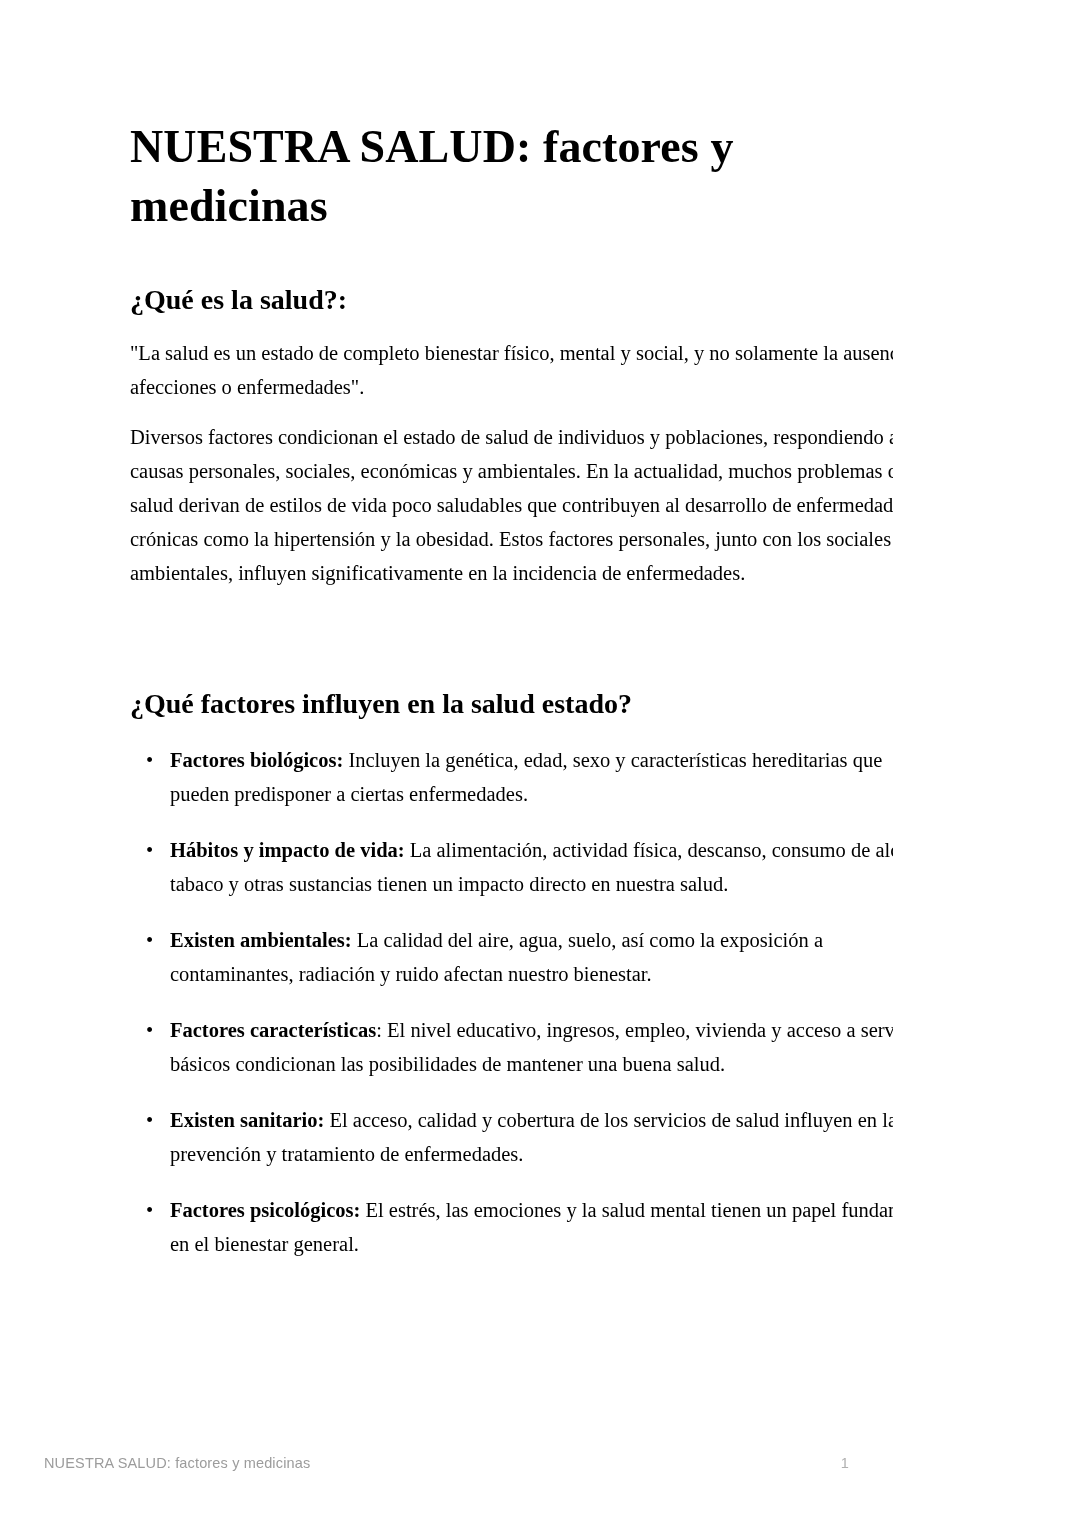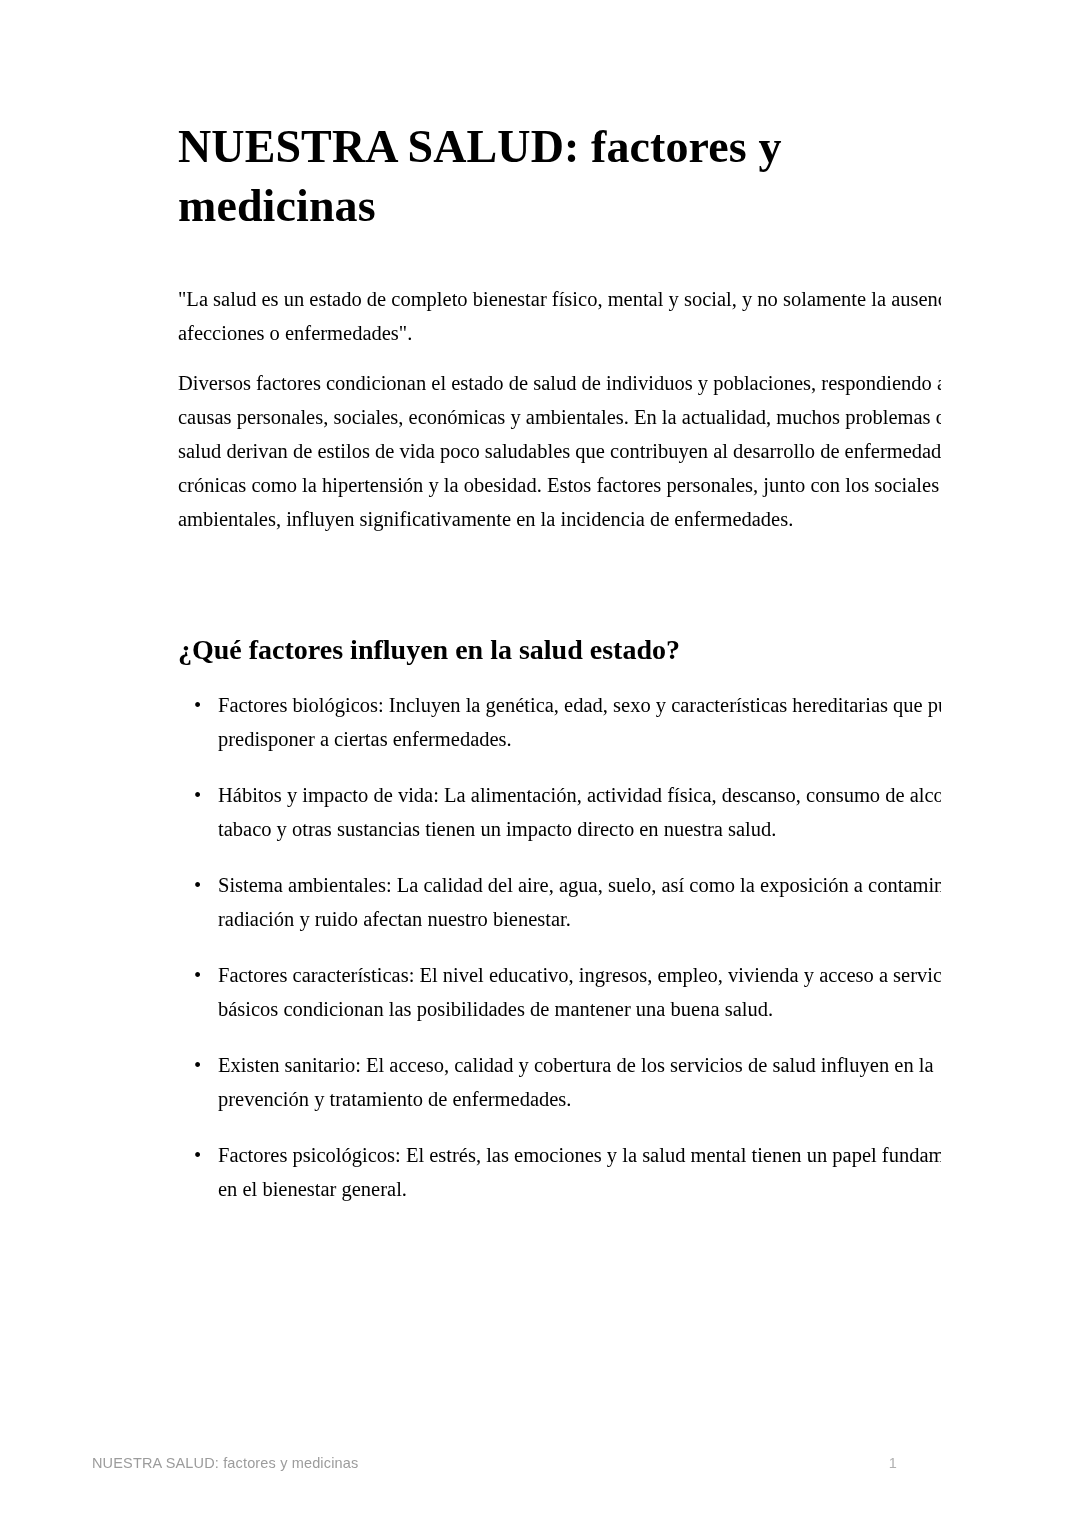--- a/index.html
+++ b/index.html
@@ -11,21 +11,20 @@
 
   .page {
     position: relative;
     width: 893px;
     height: 1525px;
     background: #ffffff;
     box-sizing: border-box;
     overflow: hidden;
     font-family: "Liberation Serif", "DejaVu Serif", serif;
     color: #000000;
-    margin-left: 48px;
   }
 
   .content {
     position: absolute;
     left: 130px;
     top: 118px;
     width: 816px;
   }
 
   .doc-title {
@@ -93,21 +92,21 @@
 
   ul.factor-list li .bullet-marker {
     position: absolute;
     left: 16px;
     top: 0;
     line-height: 34px;
     font-size: 20.5px;
   }
 
   .lead-in {
-    font-weight: normal;
+    font-weight: bold;
   }
 
   .closing-para {
     margin-top: 26px;
   }
 
   .footer {
     position: absolute;
     left: 44px;
     right: 44px;
@@ -130,39 +129,40 @@
 </head>
 <body>
 
 <div class="page">
 
   <div class="content">
 
     <h1 class="doc-title">NUESTRA SALUD: factores y medicinas</h1>
 
     <section class="section section-1">
+      <h2 class="section-heading">¿Qué es la salud?:</h2>
       <p class="para">"La salud es un estado de completo bienestar físico, mental y social, y no solamente la ausencia de afecciones o enfermedades".</p>
       <p class="para">Diversos factores condicionan el estado de salud de individuos y poblaciones, respondiendo a causas personales, sociales, económicas y ambientales. En la actualidad, muchos problemas de salud derivan de estilos de vida poco saludables que contribuyen al desarrollo de enfermedades crónicas como la hipertensión y la obesidad. Estos factores personales, junto con los sociales y ambientales, influyen significativamente en la incidencia de enfermedades.</p>
     </section>
 
     <section class="section section-2">
       <h2 class="section-heading">¿Qué factores influyen en la salud estado?</h2>
 
       <ul class="factor-list">
         <li>
           <span class="bullet-marker">•</span>
           <span class="lead-in">Factores biológicos:</span><span> Incluyen la genética, edad, sexo y características hereditarias que pueden predisponer a ciertas enfermedades.</span>
         </li>
         <li>
           <span class="bullet-marker">•</span>
           <span class="lead-in">Hábitos y impacto de vida:</span><span> La alimentación, actividad física, descanso, consumo de alcohol, tabaco y otras sustancias tienen un impacto directo en nuestra salud.</span>
         </li>
         <li>
           <span class="bullet-marker">•</span>
-          <span class="lead-in">Sistema ambientales:</span><span> La calidad del aire, agua, suelo, así como la exposición a contaminantes, radiación y ruido afectan nuestro bienestar.</span>
+          <span class="lead-in">Existen ambientales:</span><span> La calidad del aire, agua, suelo, así como la exposición a contaminantes, radiación y ruido afectan nuestro bienestar.</span>
         </li>
         <li>
           <span class="bullet-marker">•</span>
           <span class="lead-in">Factores características</span><span>: El nivel educativo, ingresos, empleo, vivienda y acceso a servicios básicos condicionan las posibilidades de mantener una buena salud.</span>
         </li>
         <li>
           <span class="bullet-marker">•</span>
           <span class="lead-in">Existen sanitario:</span><span> El acceso, calidad y cobertura de los servicios de salud influyen en la prevención y tratamiento de enfermedades.</span>
         </li>
         <li>

